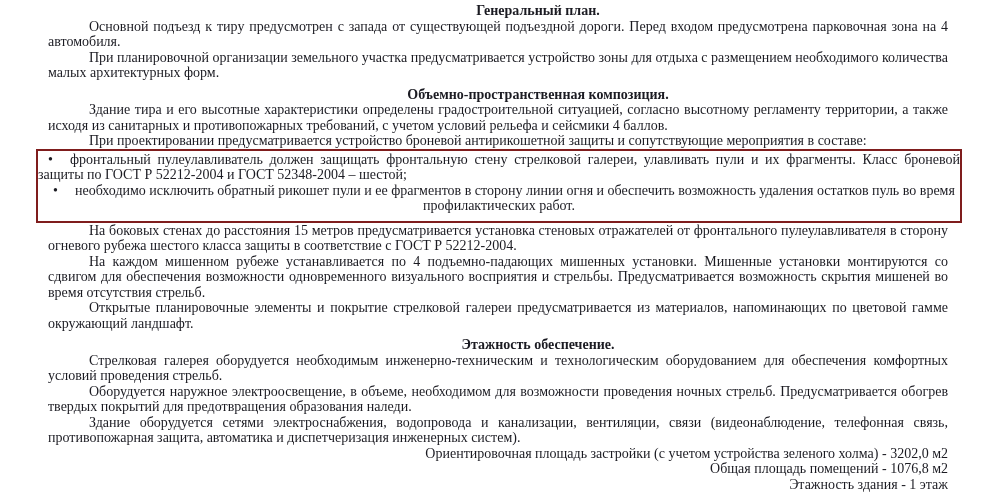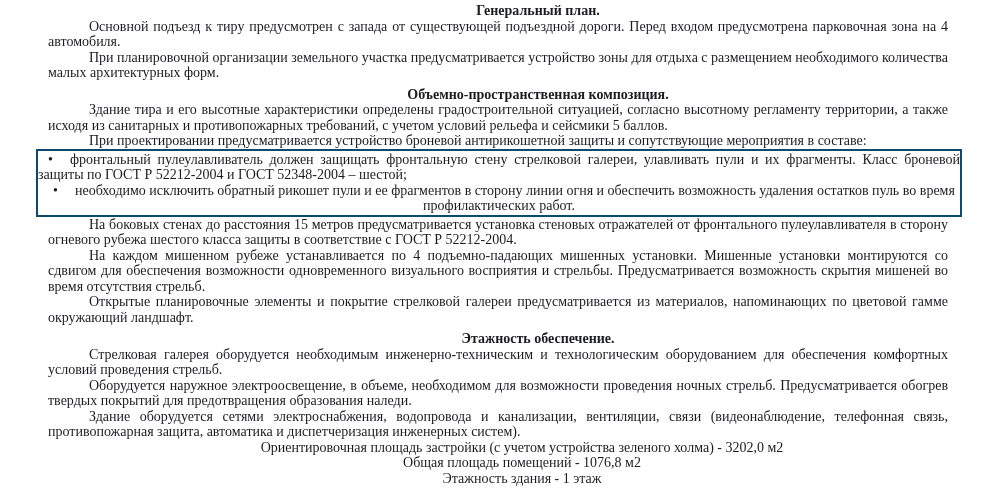--- a/index.html
+++ b/index.html
@@ -22,55 +22,55 @@
     text-align: center;
     margin: 6px 0 0 80px;
   }
   .heading.first { margin-top: 0; }
   p.para {
     margin: 0;
     text-align: justify;
     text-indent: 41px;
   }
   .highlight-box {
-    border: 2px solid #0c4a6e;
+    border: 2px solid #7f1d1d;
     margin-left: -12px;
     margin-right: -14px;
-    padding: 1px 0 1px 0;
+    padding: 1px 0 7px 0;
   }
   p.bullet-para {
     margin: 0;
     text-indent: 0;
   }
   p.bullet-para.justified { text-align: justify; }
   p.bullet-para.left { text-align: center; }
   .bullet-glyph {
     padding-left: 10px;
     padding-right: 17px;
   }
   p.indicator-line {
     margin: 0;
     padding-left: 48px;
-    text-align: center;
+    text-align: right;
   }
 </style>
 </head>
 <body>
 
 <div class="page">
 
   <div>
     <div class="heading first">Генеральный план.</div>
     <p class="para">Основной подъезд к тиру предусмотрен с запада от существующей подъездной дороги.  Перед входом предусмотрена парковочная зона на 4 автомобиля.</p>
     <p class="para">При планировочной организации земельного участка предусматривается устройство зоны для отдыха с размещением необходимого количества малых архитектурных форм.</p>
   </div>
 
   <div>
     <div class="heading">Объемно-пространственная композиция.</div>
-    <p class="para">Здание тира и его  высотные характеристики  определены градостроительной ситуацией, согласно высотному регламенту территории, а также исходя из санитарных и противопожарных требований,  с  учетом  условий  рельефа и сейсмики 5 баллов.</p>
+    <p class="para">Здание тира и его  высотные характеристики  определены градостроительной ситуацией, согласно высотному регламенту территории, а также исходя из санитарных и противопожарных требований,  с  учетом  условий  рельефа и сейсмики 4 баллов.</p>
     <p class="para">При проектировании предусматривается устройство броневой антирикошетной защиты и сопутствующие мероприятия в составе:</p>
 
     <div class="highlight-box">
       <p class="bullet-para justified"><span class="bullet-glyph">•</span><span>фронтальный пулеулавливатель должен защищать фронтальную стену стрелковой галереи, улавливать пули и их фрагменты. Класс броневой защиты по ГОСТ Р 52212-2004 и ГОСТ 52348-2004 – шестой;</span></p>
       <p class="bullet-para left"><span class="bullet-glyph">•</span><span>необходимо исключить обратный рикошет пули и ее фрагментов в сторону линии огня и обеспечить возможность удаления остатков пуль во время профилактических работ.</span></p>
     </div>
 
     <p class="para">На боковых стенах до расстояния 15 метров предусматривается установка стеновых отражателей от фронтального пулеулавливателя в сторону огневого рубежа шестого класса защиты в соответствие с ГОСТ Р 52212-2004.</p>
     <p class="para">На каждом мишенном рубеже устанавливается по 4 подъемно-падающих мишенных установки. Мишенные установки монтируются со сдвигом для обеспечения возможности одновременного визуального восприятия и стрельбы. Предусматривается возможность скрытия мишеней во время отсутствия стрельб.</p>
     <p class="para">Открытые планировочные элементы и покрытие стрелковой галереи предусматривается из материалов, напоминающих по цветовой гамме окружающий ландшафт.</p>

